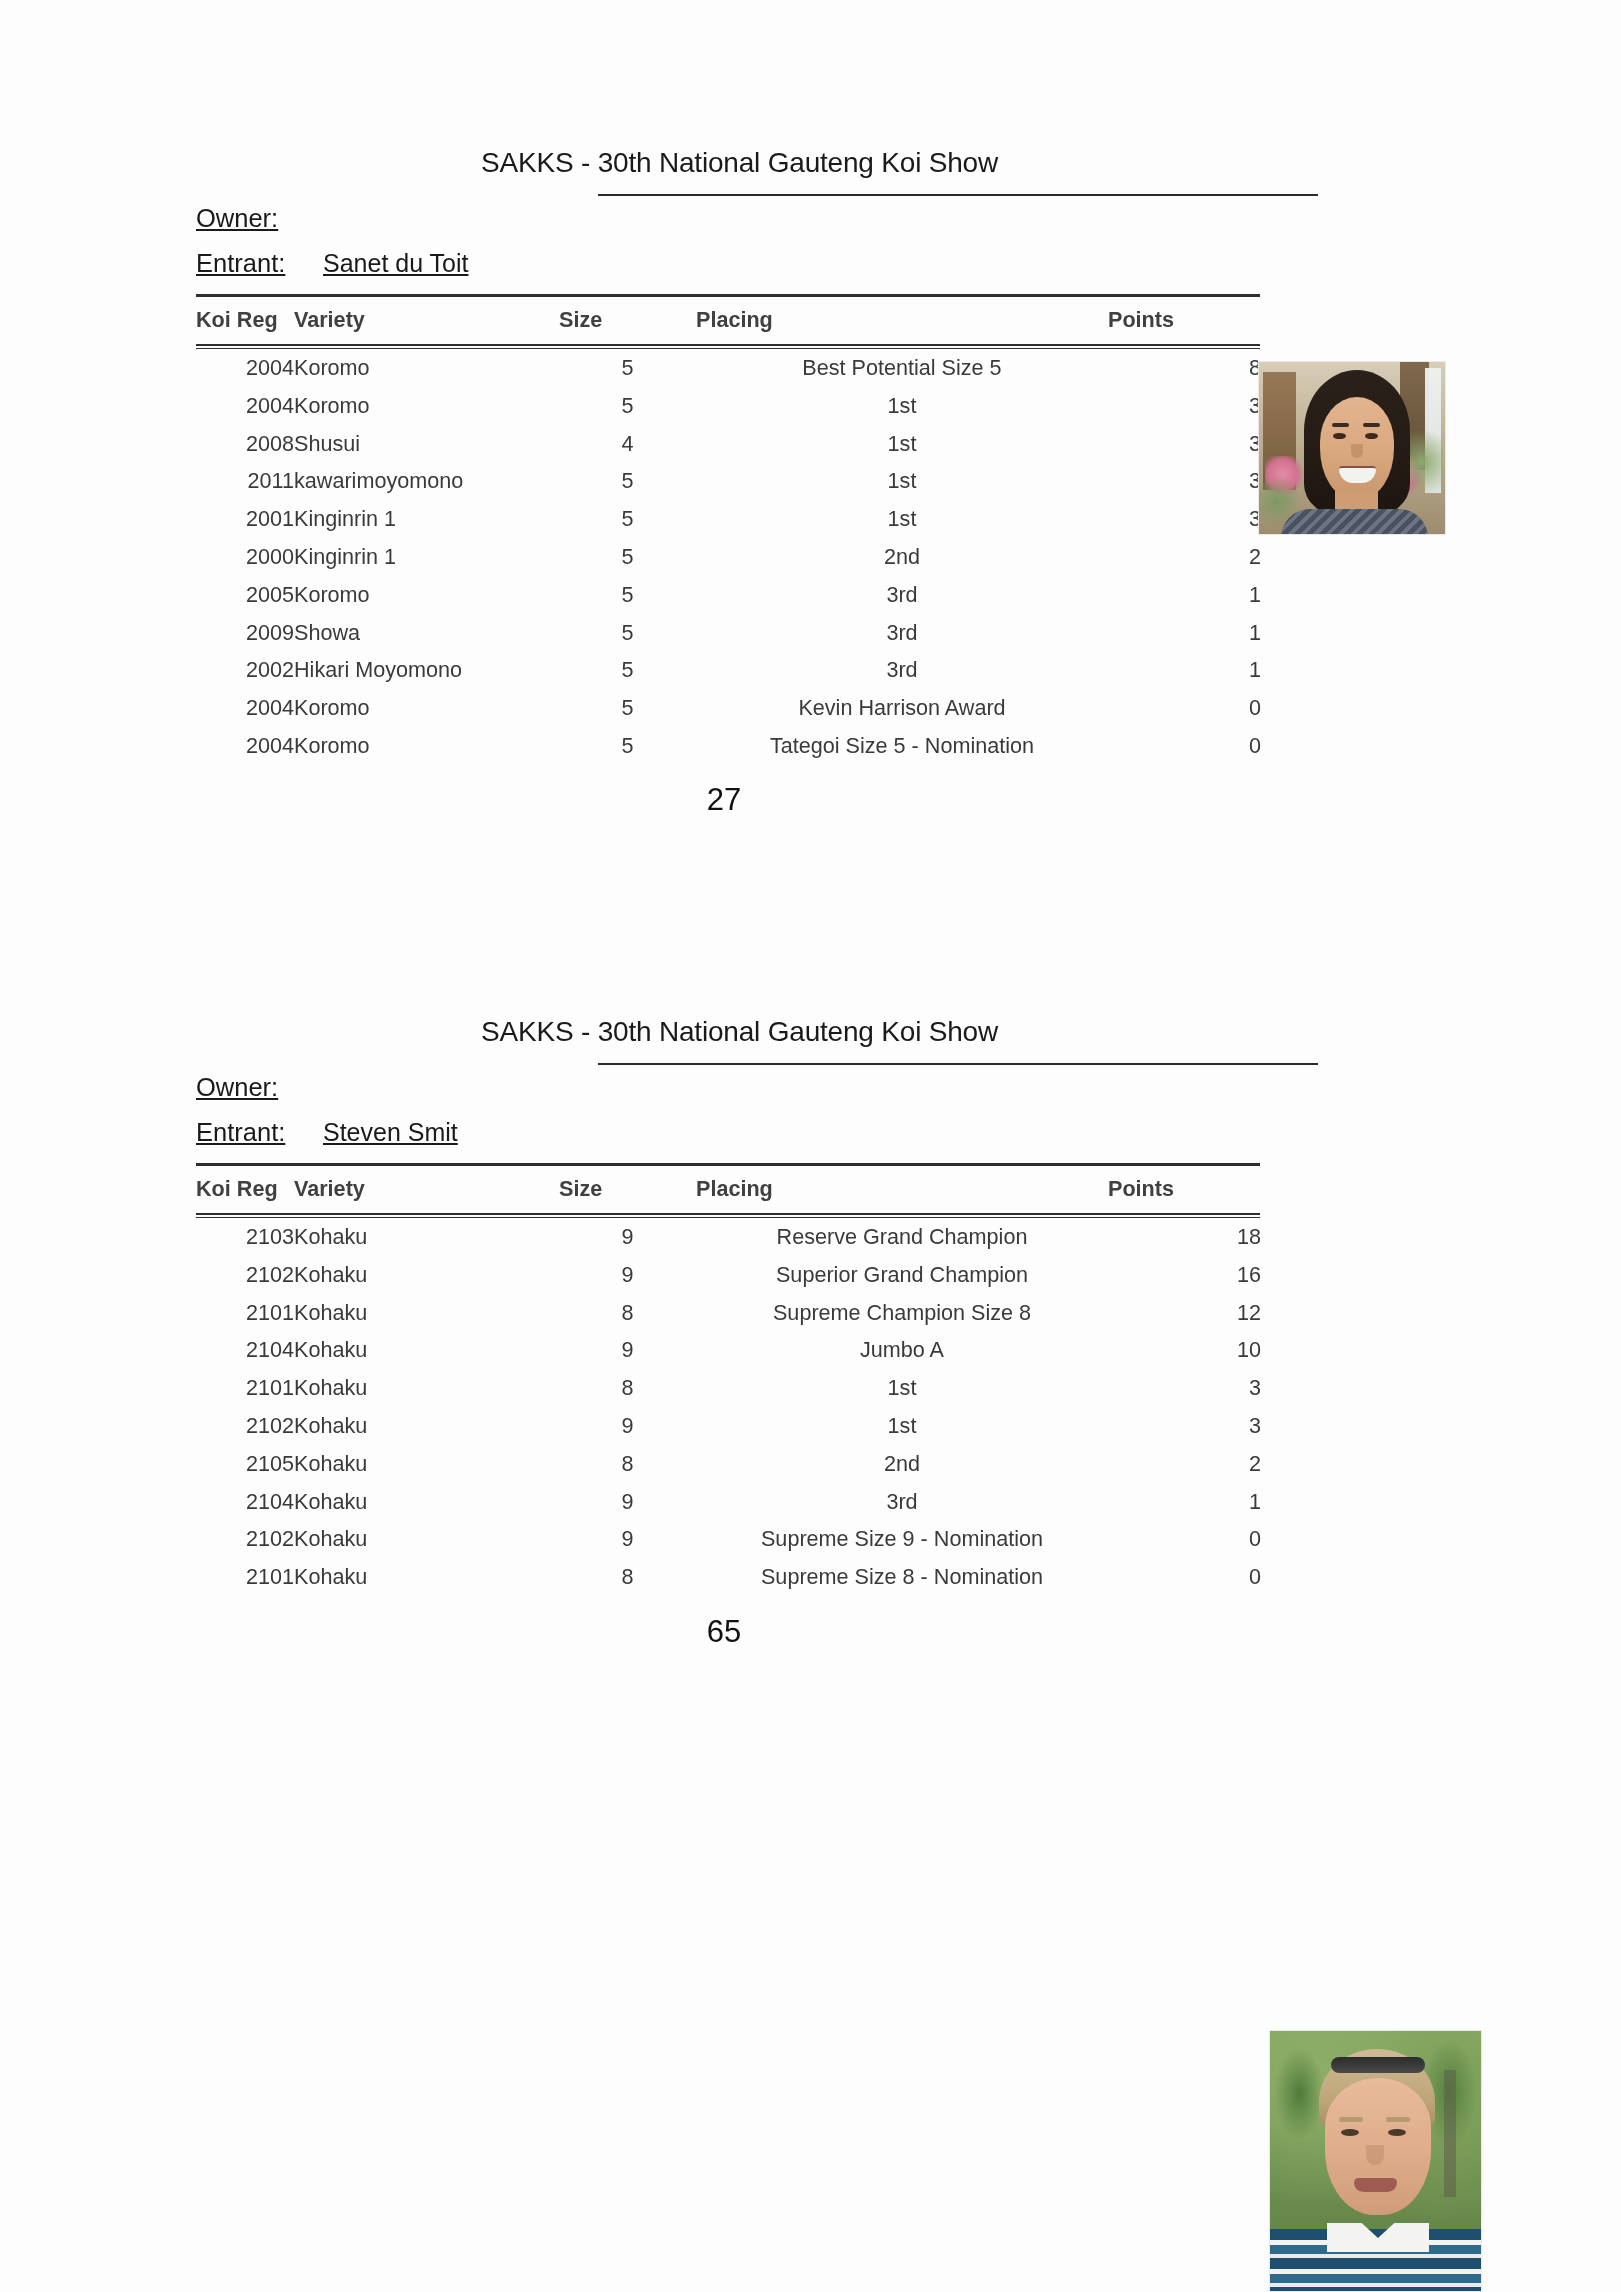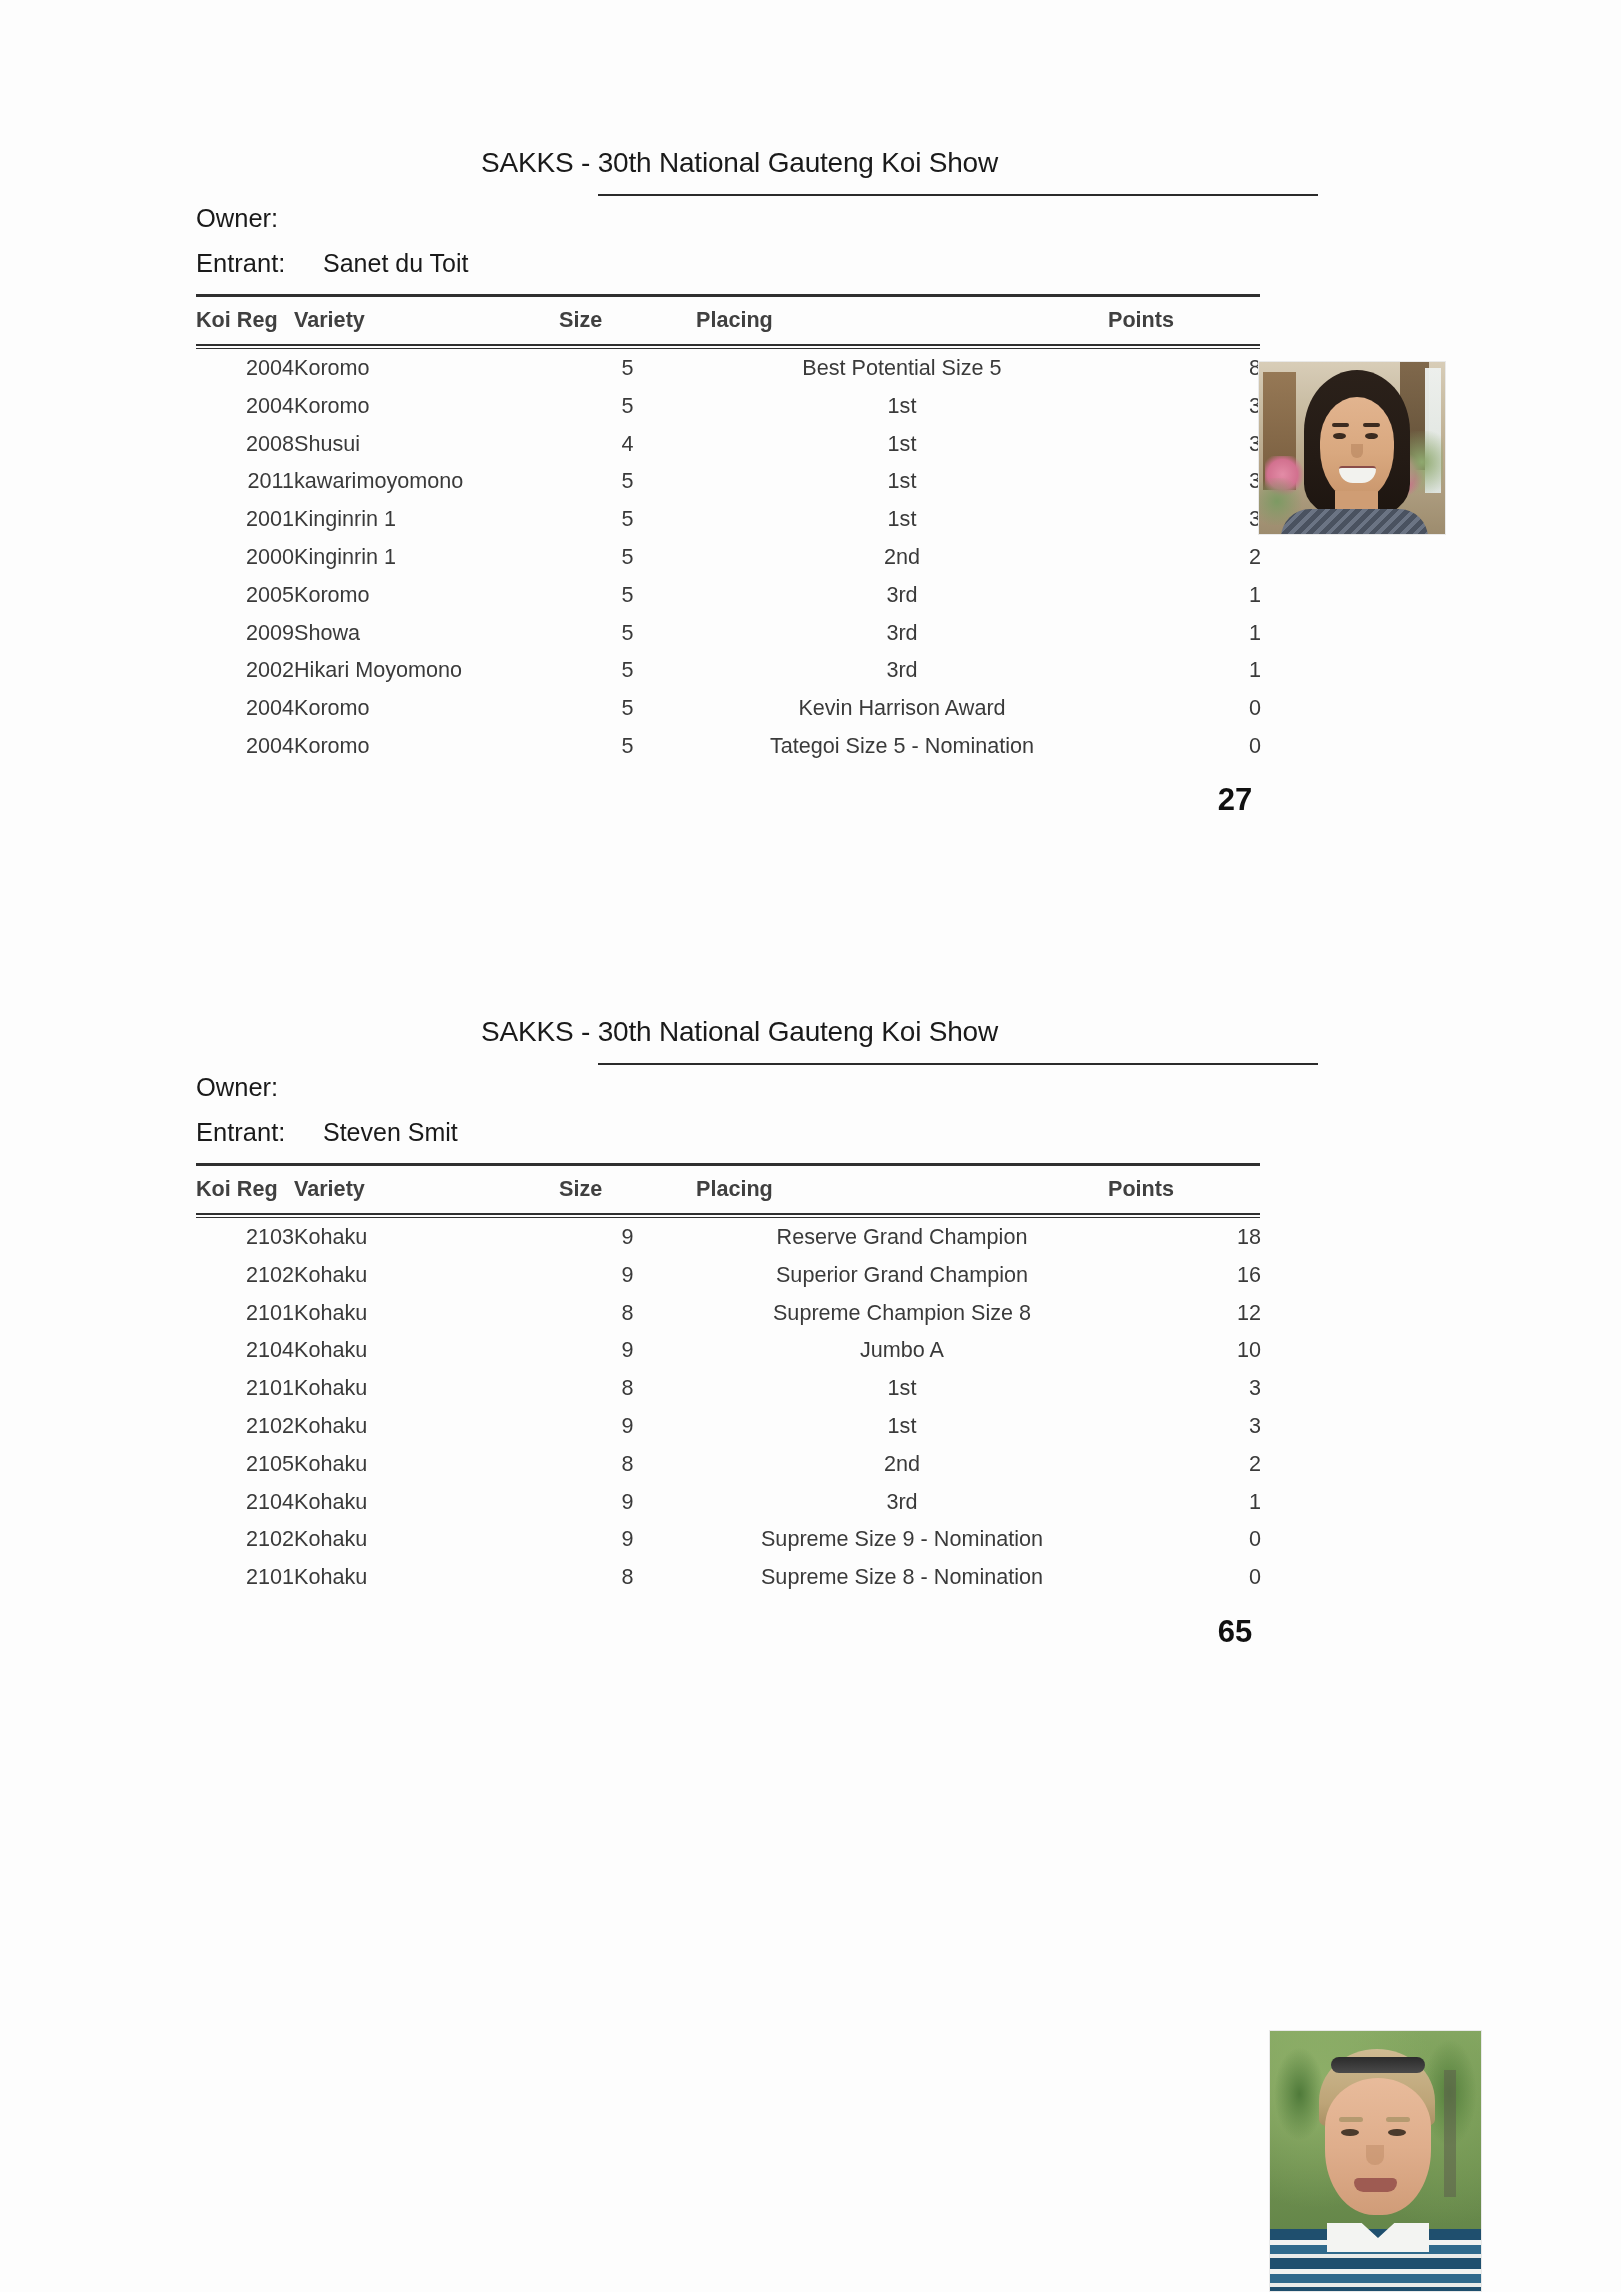--- a/index.html
+++ b/index.html
@@ -59,20 +59,21 @@
     margin-left: 196px;
     margin-top: 21.6px;
   }
   .meta-row {
     display: flex;
     align-items: flex-start;
     font-size: 25.5px;
     color: #1a1a1a;
     margin-bottom: 15.7px;
     height: 29px;
+    text-decoration: underline;
   }
   .meta-label {
     width: 127px;
     flex: 0 0 127px;
   }
   .meta-value {
     font-size: 25px;
   }
 
   
@@ -127,25 +128,25 @@
   th.points { text-align: right;  padding-right: 7.8px; }
 
   td.reg    { text-align: right;  padding-right: 11.8px; }
   td.var    { text-align: left;   padding-left: 19.6px; }
   td.size   { text-align: center; }
   td.place  { text-align: center; }
   td.points { text-align: right;  padding-right: 21.6px; font-size: 18.6px; }
 
   .total-row {
     width: 1064px;
-    text-align: right;
+    text-align: center;
     padding-right: 7.8px;
     box-sizing: border-box;
     font-size: 31px;
-    font-weight: bold;
+    font-weight: normal;
     color: #111;
     margin-top: 17.6px;
   }
 
   
   .photo {
     position: absolute;
     overflow: hidden;
     border: 1px solid #e9e9e9;
   }

